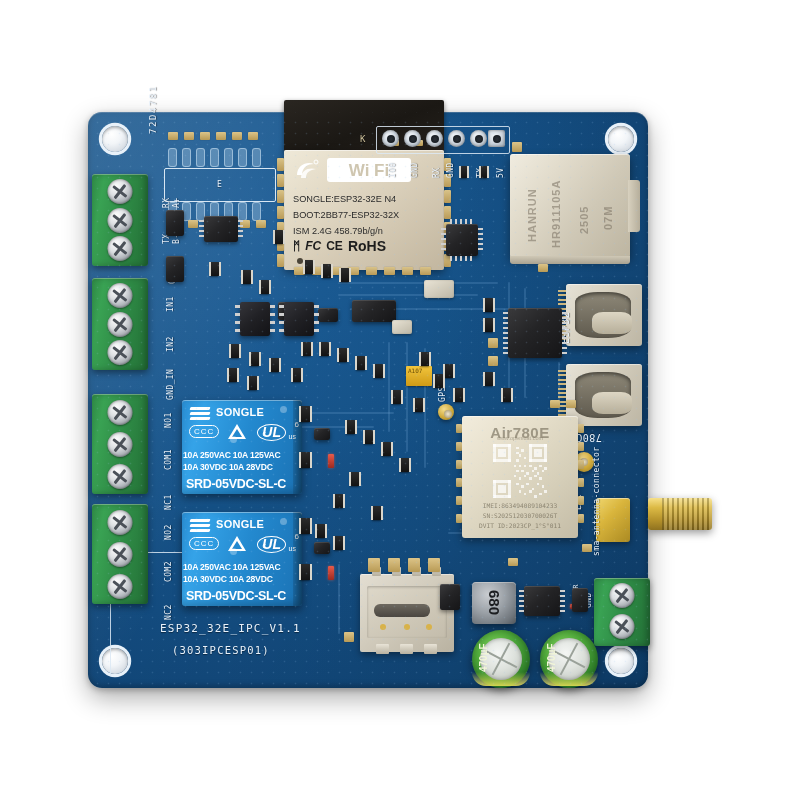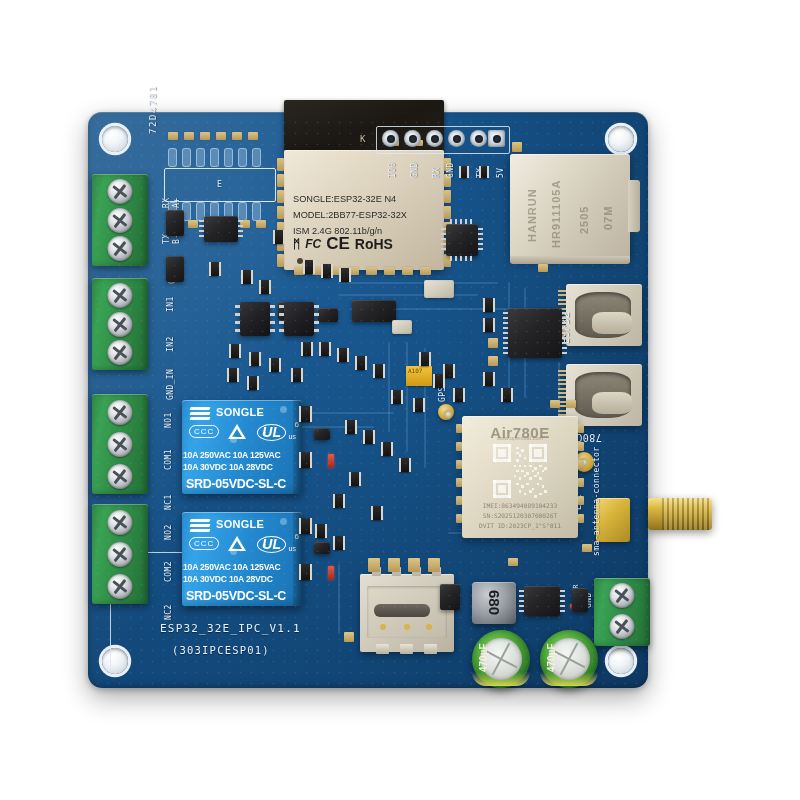--- a/index.html
+++ b/index.html
@@ -246,27 +246,38 @@
     <div class="trace" style="left:250px;top:452px;width:2px;height:70px;"></div>
     <div class="trace" style="left:470px;top:250px;width:2px;height:60px;"></div>
 
     <div id="espshield">
       <div class="sk" style="left:76px;top:34px;font-size:9px;color:#cbbf9a;">K</div>
       <div class="pad" style="left:108px;top:40px;width:7px;height:6px;"></div>
       <div class="pad" style="left:132px;top:40px;width:7px;height:6px;"></div>
     </div>
 
     <div id="esp32">
+      <div class="wifirow">
+        <svg class="doit" viewBox="0 0 26 22">
+          <path d="M3 16 C3 6, 13 2, 20 5 C14 5, 8 8, 8 16 Z" fill="#ffffff"></path>
+          <path d="M7 19 C7 11, 15 8, 22 10 C16 11, 12 13, 12 19 Z" fill="#ffffff" opacity=".85"></path>
+          <circle cx="22" cy="3" r="2" fill="none" stroke="#fff" stroke-width="1"></circle>
+        </svg>
+        <svg width="84" height="24" viewBox="0 0 84 24">
+          <rect x="0" y="0" width="84" height="24" rx="3" fill="#ffffff"></rect>
+          <text x="42" y="18" font-family="Liberation Sans, sans-serif" font-size="17" font-weight="bold" fill="#cfc6b0" text-anchor="middle">Wi Fi</text>
+        </svg>
+      </div>
       <div class="line" style="top:44px;">SONGLE:ESP32-32E  N4</div>
-      <div class="line" style="top:60px;">MODEL:2BB77-ESP32-32X</div>
-      <div class="line" style="top:76px;">ISM 2.4G 802.11b/g/n</div>
+      <div class="line" style="top:60px;">BOOT:2BB77-ESP32-32X</div>
+      <div class="line" style="top:76px;">ISM 2.4G 458.79b/g/n</div>
       <div class="certs">
         <span style="font-size:12px;">ᛗ</span>
         <span style="font-size:12px;font-style:italic;">FC</span>
-        <span style="font-size:17px;">CE</span>
+        <span style="font-size:12px;">CE</span>
         <span style="font-size:14px;">RoHS</span>
       </div>
       <div class="pdot"></div>
     </div>
 
     <div>
       <div class="esppad" style="left:189px;top:46px;"></div>
         <div class="esppad" style="left:189px;top:62px;"></div>
       <div class="esppad" style="left:189px;top:78px;"></div>
         <div class="esppad" style="left:189px;top:94px;"></div>

